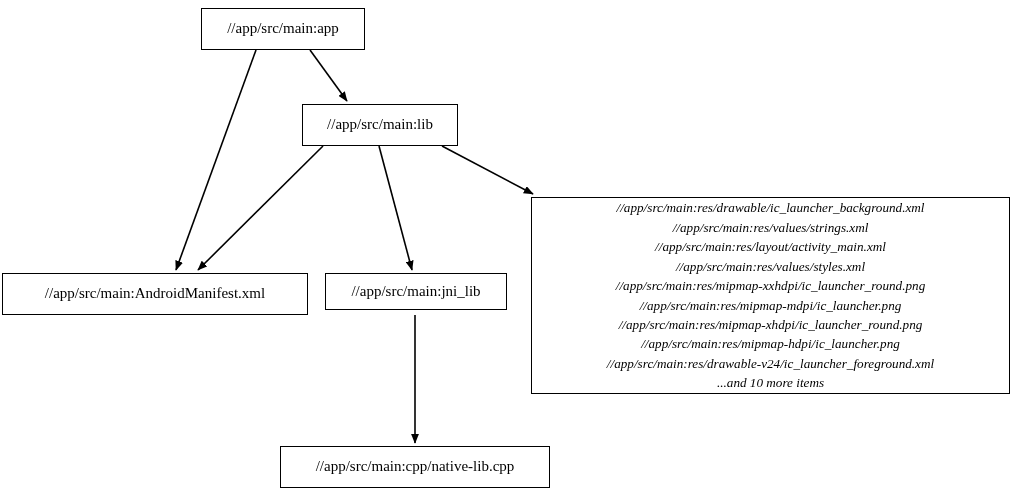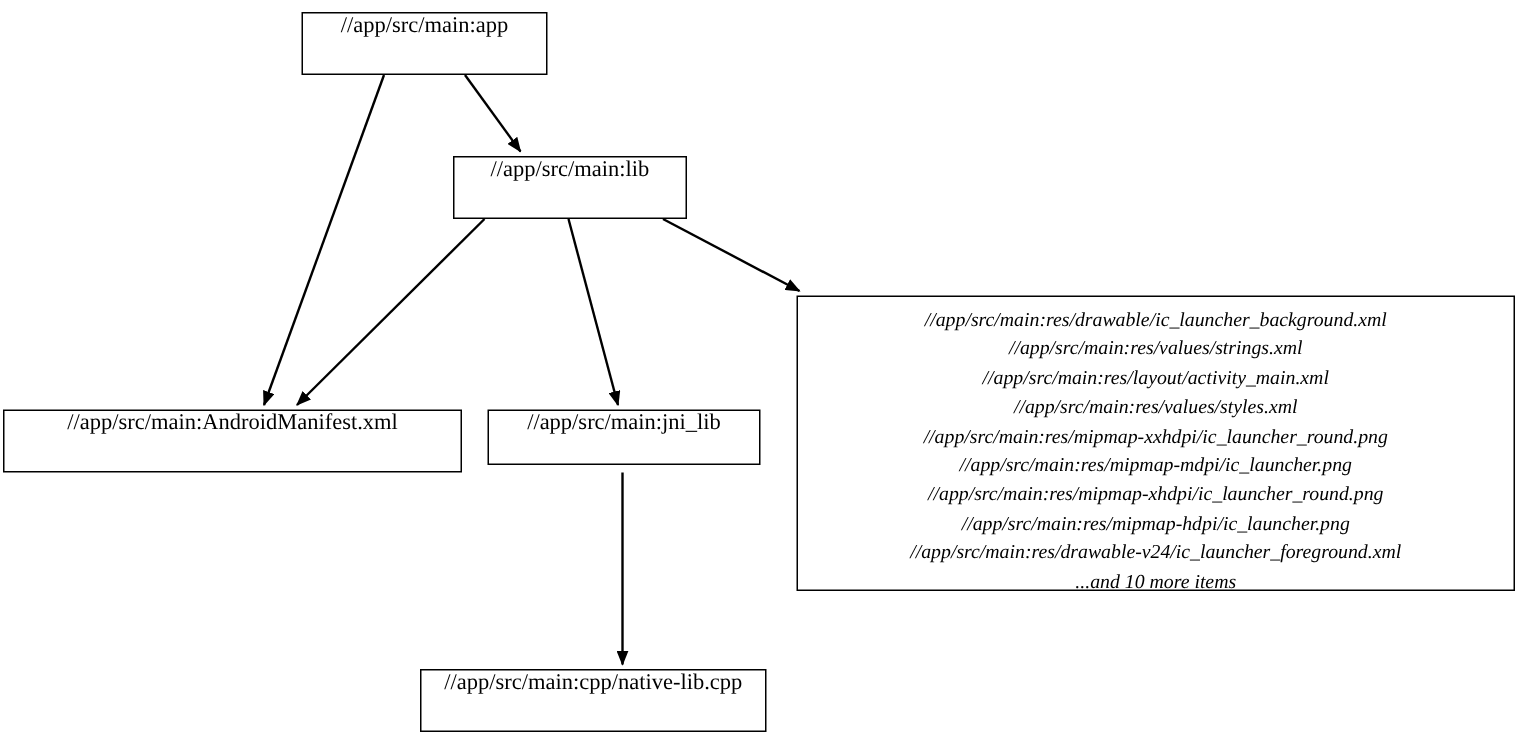--- a/index.html
+++ b/index.html
@@ -26,21 +26,21 @@
     width: 1018px;
     height: 496px;
     pointer-events: none;
   }
   .node {
     position: absolute;
     box-sizing: border-box;
     border: 1px solid #000000;
     background: #ffffff;
     display: flex;
-    align-items: flex-start;
+    align-items: center;
     justify-content: center;
     text-align: center;
     font-family: "Liberation Serif", "DejaVu Serif", serif;
     font-size: 15px;
     line-height: 17.6px;
     color: #000000;
     white-space: pre-line;
     z-index: 2;
   }
   .node-label {
@@ -54,21 +54,21 @@
     line-height: 19.4px;
     padding: 5px 6px;
   }
 
   
   #node-app        { left: 201px; top: 8px;   width: 164px; height: 42px; }
   #node-lib        { left: 302px; top: 104px; width: 156px; height: 42px; }
   #node-manifest   { left: 2px;   top: 273px; width: 306px; height: 42px; }
   #node-jni-lib    { left: 325px; top: 273px; width: 182px; height: 37px; }
   #node-res-group  { left: 531px; top: 197px; width: 479px; height: 197px; font-style: italic; }
-  #node-cpp        { left: 280px; top: 446px; width: 231px; height: 42px; }
+  #node-cpp        { left: 280px; top: 446px; width: 270px; height: 42px; }
 </style>
 </head>
 <body>
 
 <div id="graph-canvas">
 
   <svg id="edge-layer" viewBox="0 0 1018 496" width="1018" height="496" xmlns="http://www.w3.org/2000/svg">
     <defs>
       <marker id="arrowhead" markerWidth="10" markerHeight="8" refX="9.2" refY="4" orient="auto" markerUnits="userSpaceOnUse">
         <path d="M0,0 L10,4 L0,8 z" fill="#000000"></path>

